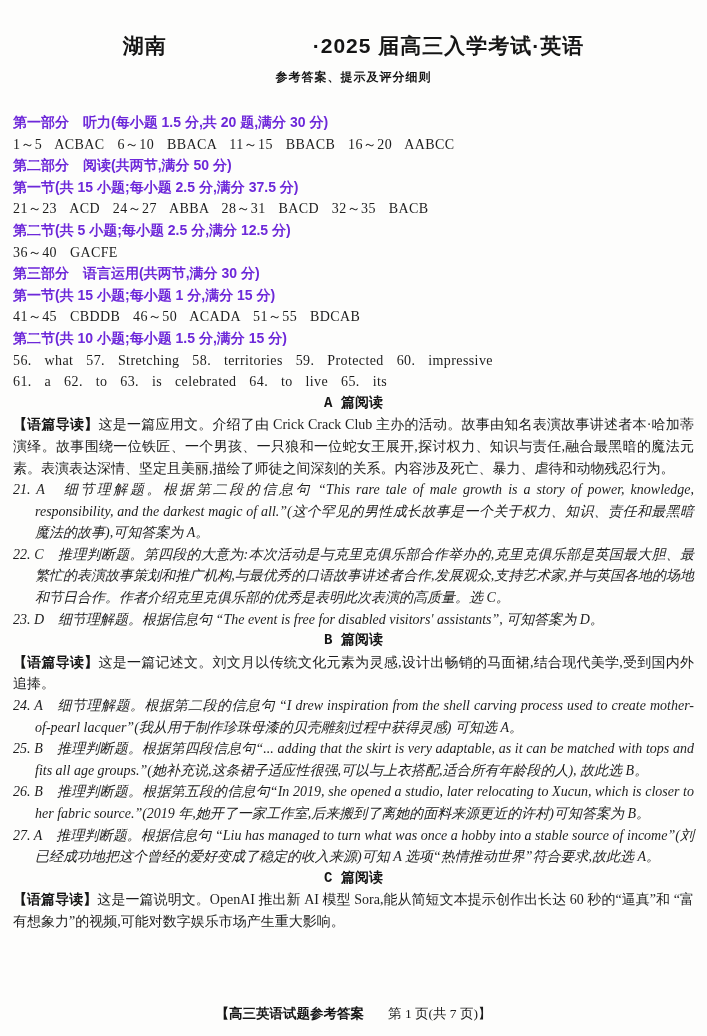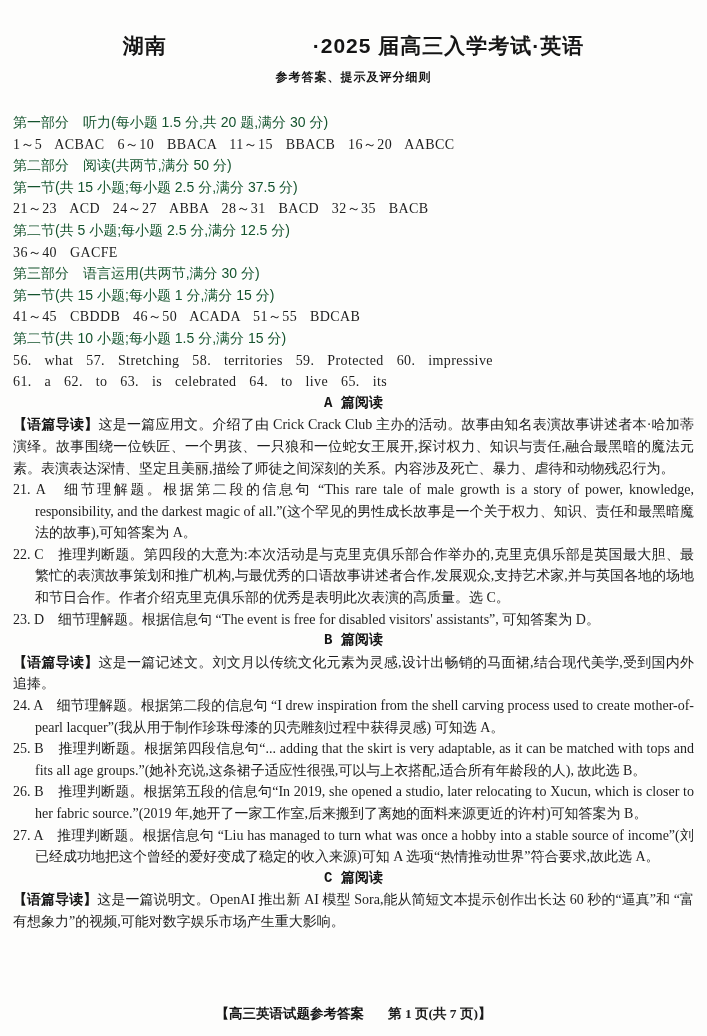--- a/index.html
+++ b/index.html
@@ -42,56 +42,57 @@
   }
   
   main {
     margin-top: 26px;
     font-size: 14px;
     line-height: 21.6px;
   }
   main p { margin: 0; }
   .h {
     font-family: "Liberation Sans", "DejaVu Sans", sans-serif;
-    font-weight: 400;
-    color: #14532d;
+    font-weight: 700;
+    color: #6d28d9;
   }
   .a { word-spacing: 9px; letter-spacing: 0.4px; }
   .center {
     text-align: center;
     font-family: Liberation Mono, monospace;
     font-weight: 700;
     color: #161616;
   }
   .intro { text-align: justify; }
   .intro .lbl {
     font-family: "Liberation Sans", "DejaVu Sans", sans-serif;
     font-weight: 700;
     color: #161616;
   }
   .item {
     padding-left: 22px;
     text-indent: -22px;
     text-align: justify;
+    font-style: italic;
   }
   
   .footer {
     position: absolute;
     left: 0; right: 0;
     bottom: 13px;
     text-align: center;
     font-size: 13.5px;
     color: #1d1d1d;
   }
   .footer .fl {
     font-family: "Liberation Sans", "DejaVu Sans", sans-serif;
     font-weight: 700;
     color: #161616;
   }
-  .footer .fr { margin-left: 24px; font-weight: bold; }
+  .footer .fr { margin-left: 24px; }
 </style>
 </head>
 <body>
 
 <div class="page">
 
   <header>
     <div class="hrow">
       <span class="region">湖南</span>
       <span class="title">·2025 届高三入学考试·英语</span>

